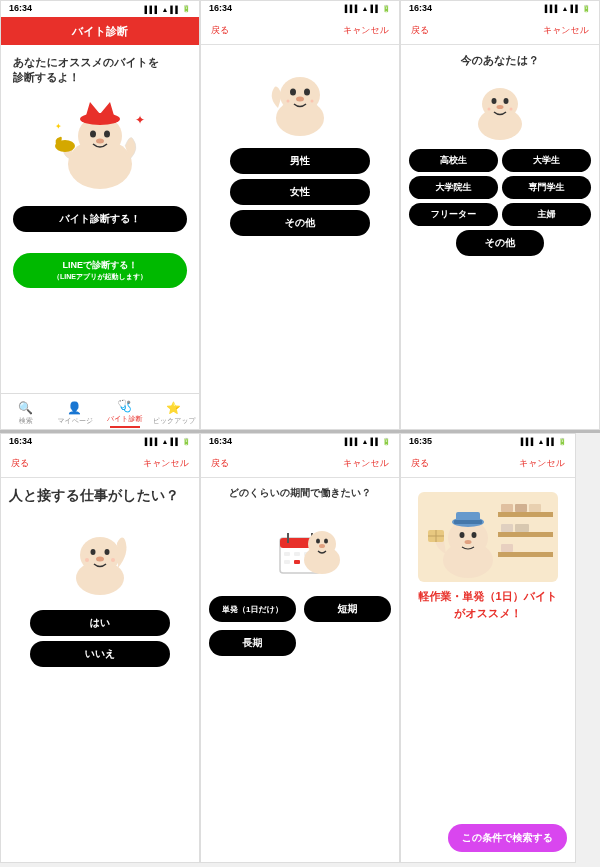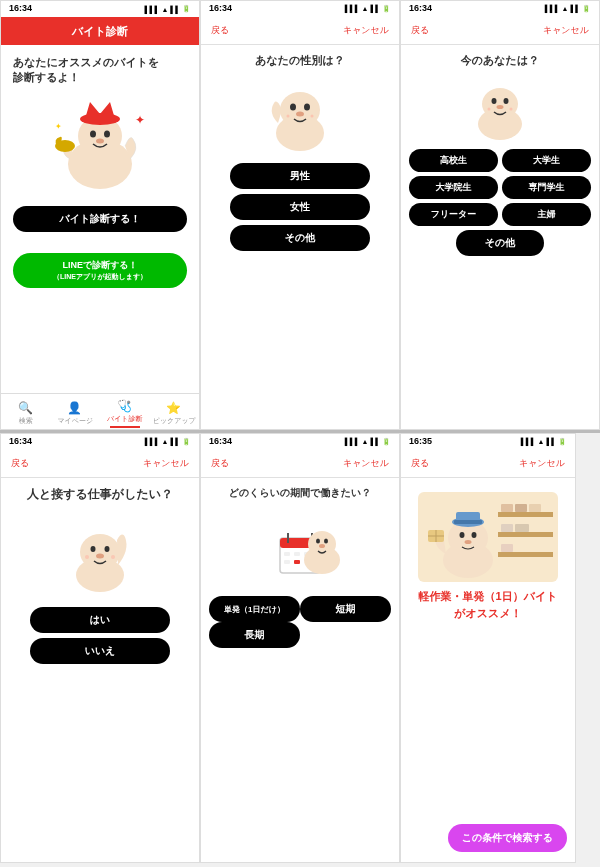--- a/index.html
+++ b/index.html
@@ -159,21 +159,21 @@
       border: none;
       border-radius: 20px;
       padding: 7px 14px;
       font-size: 10px;
       font-weight: 600;
     }
 
     .two-col-btns {
       display: grid;
       grid-template-columns: 1fr 1fr;
-      gap: 0;
+      gap: 8px;
       margin-top: 4px;
     }
     .two-col-btns .red-btn { margin-bottom: 0; font-size: 10px; }
   </style>
 </head>
 <body>
 
 <div style="display:flex; width:600px;">
 
   <div class="phone-screen" style="width:200px; height:430px; position:relative;">
@@ -260,21 +260,20 @@
       <div class="status-icons">
         <span>▌▌▌ ▲ ▌▌ 🔋</span>
       </div>
     </div>
     <div class="nav-bar-white nav-bar">
       <span class="nav-btn">戻る</span>
       <span></span>
       <span class="nav-btn">キャンセル</span>
     </div>
     <div class="screen-content choice-screen">
-      <div class="screen-heading" style="text-align:center;">あなたの性別は？</div>
 
       <div style="width:80px; height:75px; margin:10px auto;">
         <svg width="80" height="75" viewBox="0 0 80 75">
           <ellipse cx="40" cy="55" rx="24" ry="18" fill="#f5e0c8"></ellipse>
           <ellipse cx="40" cy="32" rx="20" ry="18" fill="#f5e0c8"></ellipse>
           <ellipse cx="33" cy="29" rx="3" ry="3.5" fill="#333"></ellipse>
           <ellipse cx="47" cy="29" rx="3" ry="3.5" fill="#333"></ellipse>
           <ellipse cx="40" cy="36" rx="4" ry="2.5" fill="#e0a080"></ellipse>
           <path d="M34 41 Q40 46 46 41" stroke="#333" stroke-width="1.5" fill="none"></path>
 
@@ -344,21 +343,21 @@
       <div class="status-icons">
         <span>▌▌▌ ▲ ▌▌ 🔋</span>
       </div>
     </div>
     <div class="nav-bar-white nav-bar">
       <span class="nav-btn">戻る</span>
       <span></span>
       <span class="nav-btn">キャンセル</span>
     </div>
     <div class="screen-content choice-screen">
-      <div class="screen-heading" style="text-align:center; font-size:12px;">人と接する仕事がしたい？</div>
+      <div class="screen-heading" style="font-size:14px;">人と接する仕事がしたい？</div>
 
       <div style="width:80px; height:80px; margin:12px auto;">
         <svg width="80" height="80" viewBox="0 0 80 80">
           <ellipse cx="40" cy="60" rx="24" ry="17" fill="#f5e0c8"></ellipse>
           <ellipse cx="40" cy="37" rx="20" ry="18" fill="#f5e0c8"></ellipse>
           <ellipse cx="33" cy="34" rx="2.5" ry="3" fill="#333"></ellipse>
           <ellipse cx="47" cy="34" rx="2.5" ry="3" fill="#333"></ellipse>
           <ellipse cx="40" cy="41" rx="4" ry="2.5" fill="#e0a080"></ellipse>
           <path d="M34 46 Q40 51 46 46" stroke="#333" stroke-width="1.5" fill="none"></path>
 

